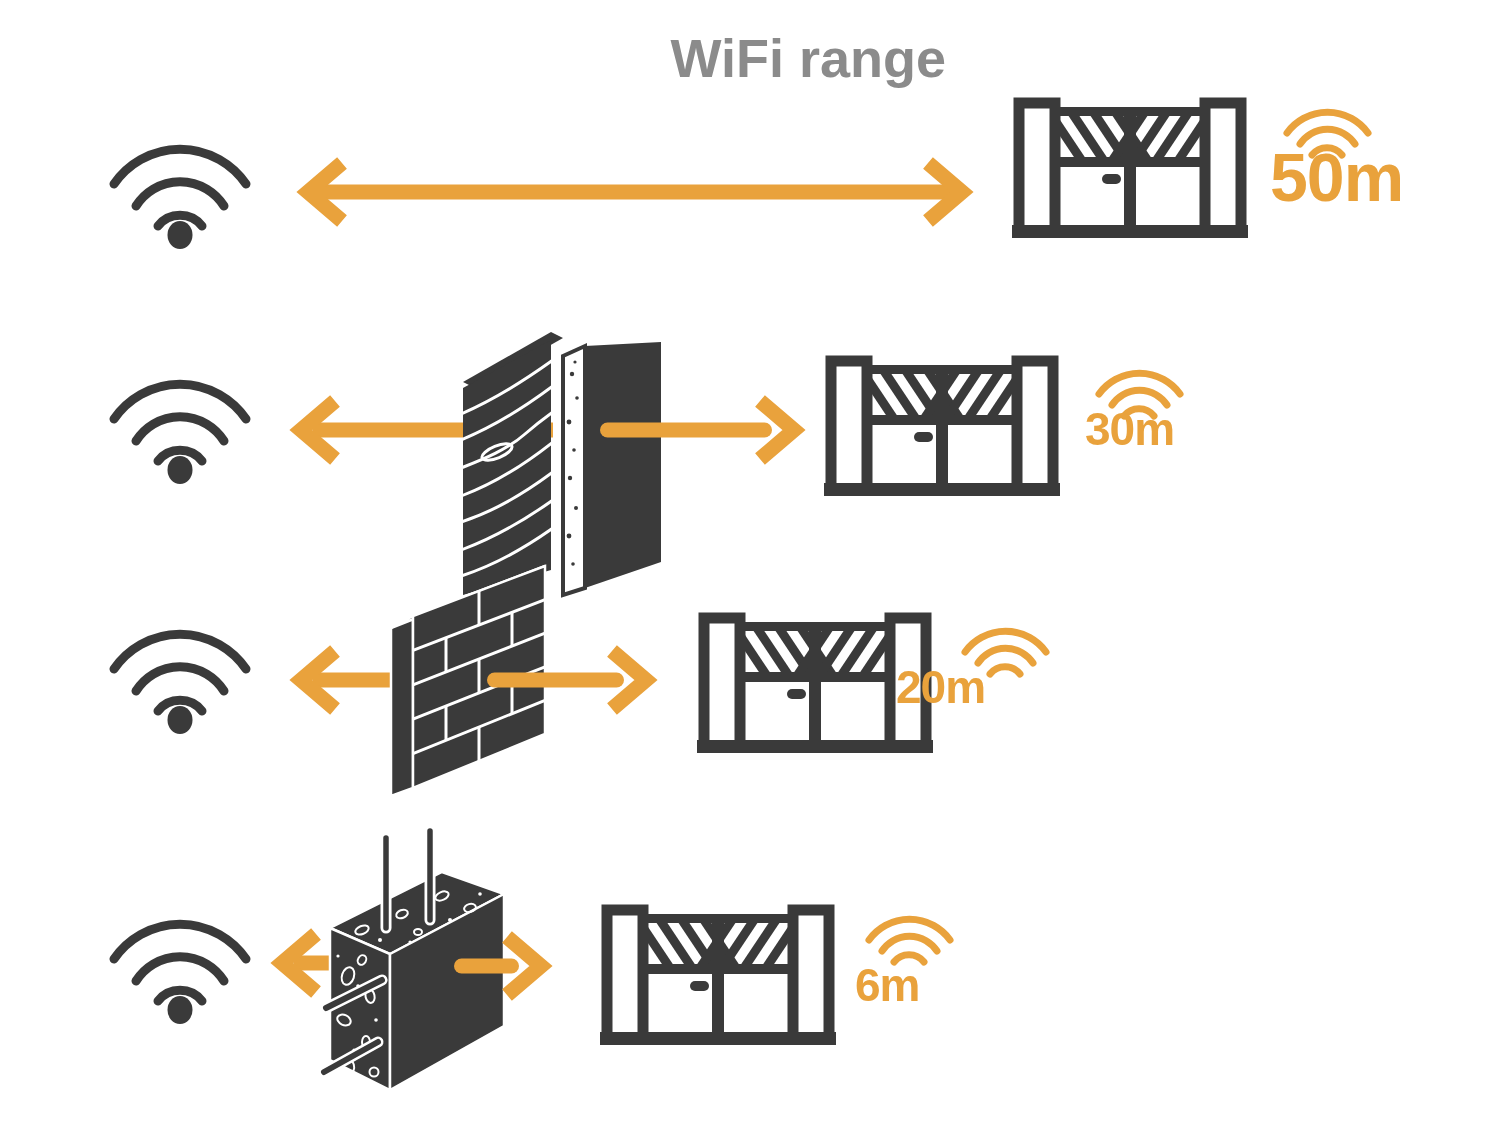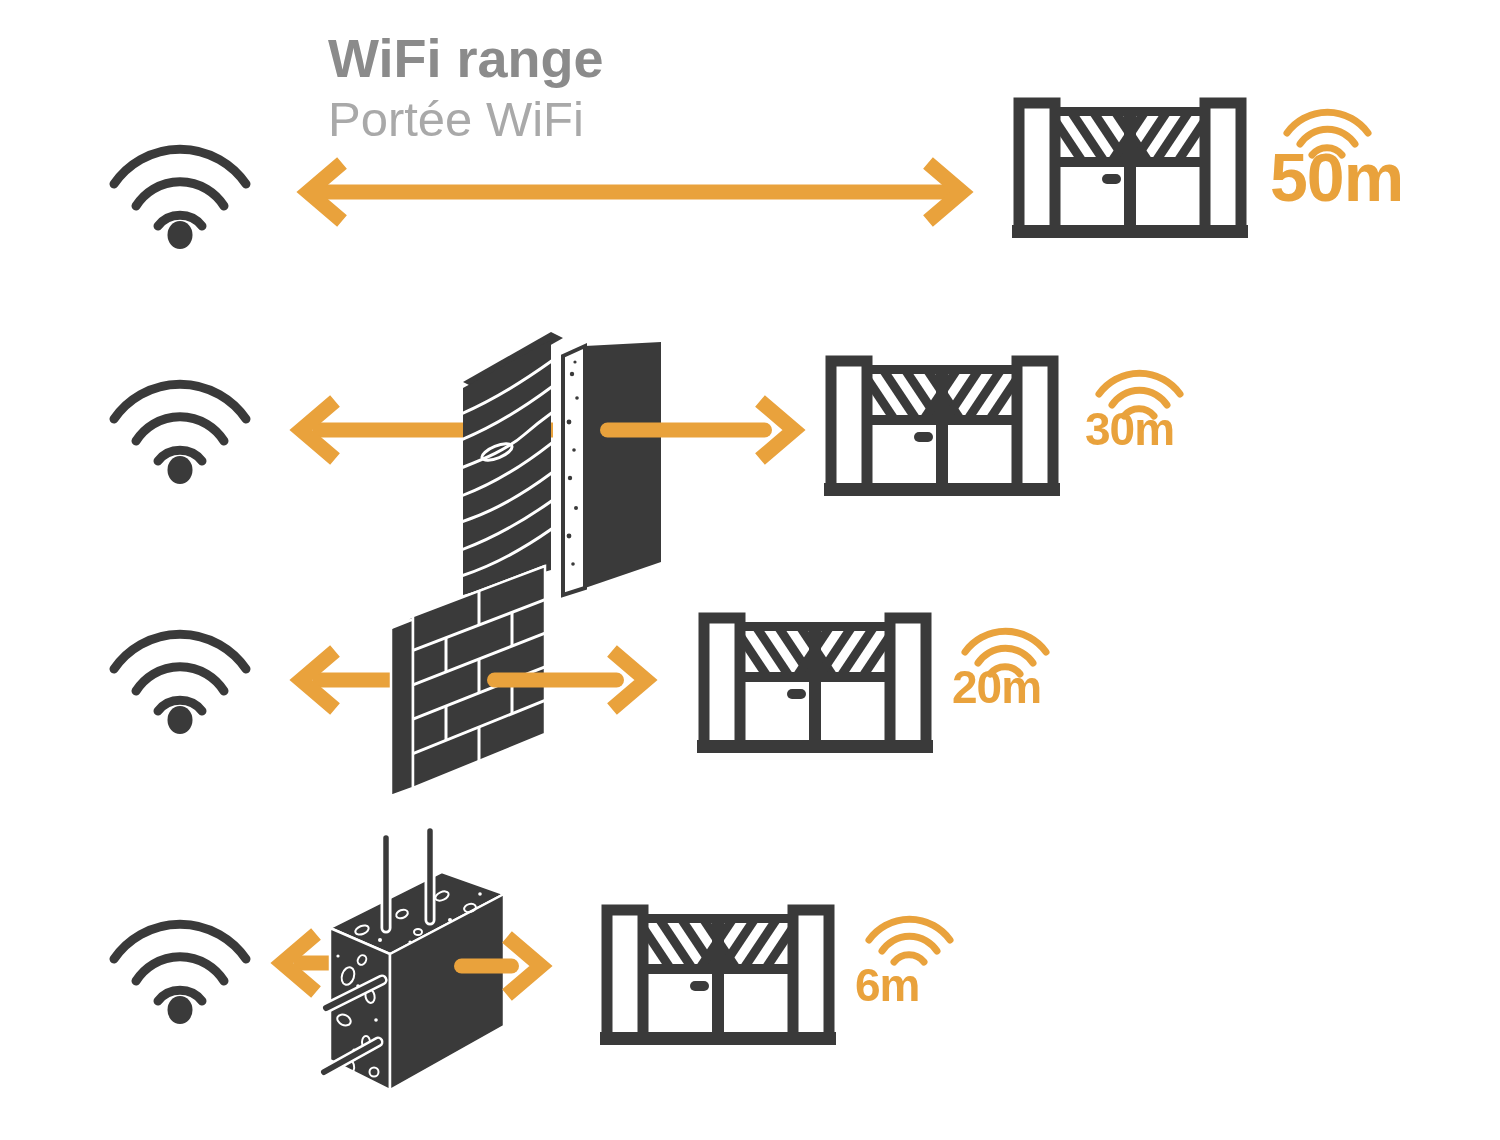--- a/index.html
+++ b/index.html
@@ -2,21 +2,21 @@
 <html style="--accent: #E9A23C; --dark: #3A3A3A; --title1: #8B8B8B; --title2: #A9A9A9;"><head>
 <meta charset="utf-8">
 <style>
   :root{ --accent:#E9A23C; --dark:#3A3A3A; --title1:#8B8B8B; --title2:#A9A9A9; }
   *{margin:0;padding:0;box-sizing:border-box}
   html,body{background:#fff}
   body{width:1500px;height:1140px;position:relative;overflow:hidden;
        font-family:"Liberation Sans",sans-serif;}
   .stage{position:absolute;inset:0;background:#fff}
   .pos{position:absolute;display:block;line-height:0}
-  .title{position:absolute;left:328px;top:28px;width:600px;text-align:left;line-height:1.12}
+  .title{position:absolute;left:346px;top:28px;width:600px;text-align:right;line-height:1.12}
   .t1{font-size:54px;font-weight:bold;color:var(--title1)}
   .t2{font-size:49px;color:var(--title2);margin-top:4px}
   .label{position:absolute;font-weight:bold;color:var(--accent);line-height:1;letter-spacing:-1px}
   .label-lg{font-size:68px}
   .label-md{font-size:46px}
   svg{display:block;overflow:visible}
 </style>
 </head>
 <body>
 
@@ -57,21 +57,20 @@
         <rect x="9" y="8" width="36" height="129" fill="#fff" stroke="var(--dark)" stroke-width="11"></rect>
         <rect x="195" y="8" width="36" height="129" fill="#fff" stroke="var(--dark)" stroke-width="11"></rect>
         <rect x="2" y="130" width="236" height="13" fill="var(--dark)"></rect>
         <rect x="92" y="79" width="19" height="10" rx="5" fill="var(--dark)"></rect>
       </g>
     </defs>
   </svg>
 
   <header class="title">
     <div class="t1">WiFi range</div>
-    <div class="t2">Portée WiFi</div>
   </header>
 
   <section>
     <span class="pos" style="left:106px;top:132px">
       <svg width="148" height="118" viewBox="0 0 148 118">
           <use href="#g-wifi"></use>
         </svg>
     </span>
     <span class="pos" style="left:290px;top:154px">
       <svg width="690" height="76" viewBox="0 0 690 76">
@@ -201,21 +200,21 @@
     <span class="pos" style="left:695px;top:610px">
       <svg width="240" height="145" viewBox="0 0 240 145">
           <use href="#g-gate"></use>
         </svg>
     </span>
     <span class="pos" style="left:958px;top:618px">
       <svg width="95" height="58" viewBox="0 0 95 58">
           <use href="#g-arcs"></use>
         </svg>
     </span>
-    <div class="label label-md" style="left:952px;top:664px">20m</div>
+    <div class="label label-md" style="left:896px;top:664px">20m</div>
   </section>
 
   <section>
     <span class="pos" style="left:106px;top:907px">
       <svg width="148" height="118" viewBox="0 0 148 118">
           <use href="#g-wifi"></use>
         </svg>
     </span>
     <span class="pos" style="left:266px;top:925px">
       <svg width="86" height="76" viewBox="0 0 86 76">

